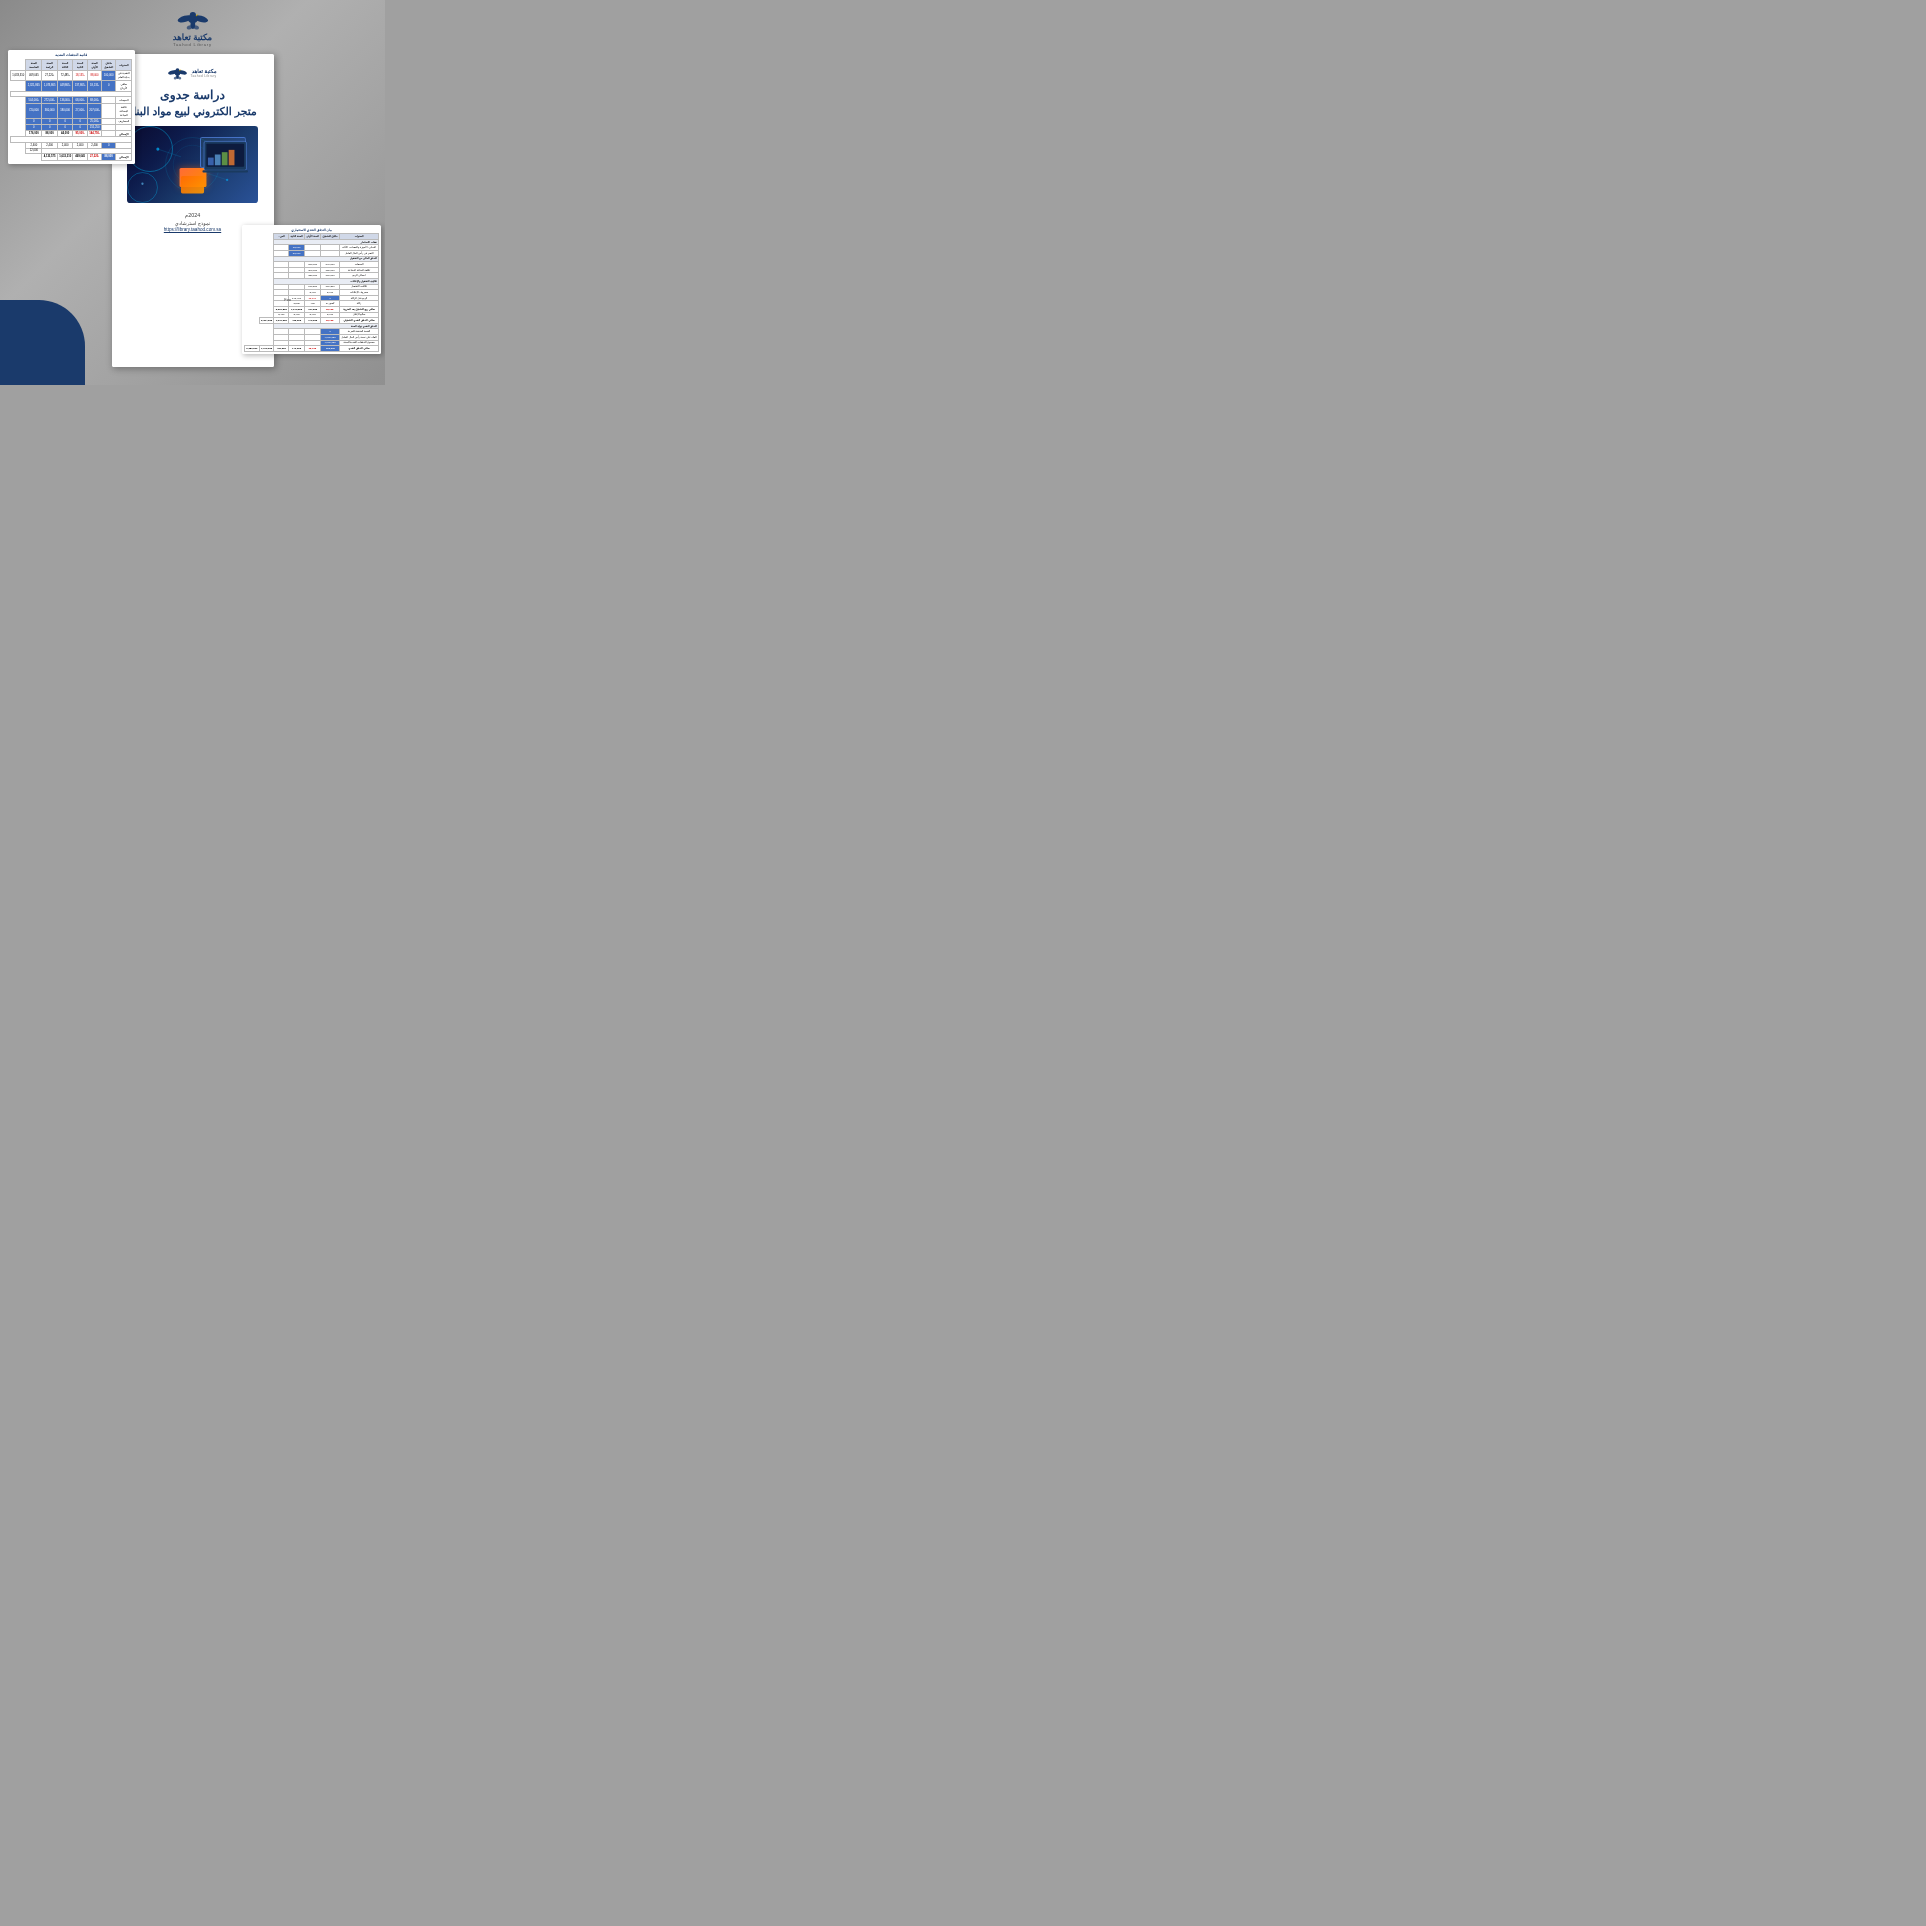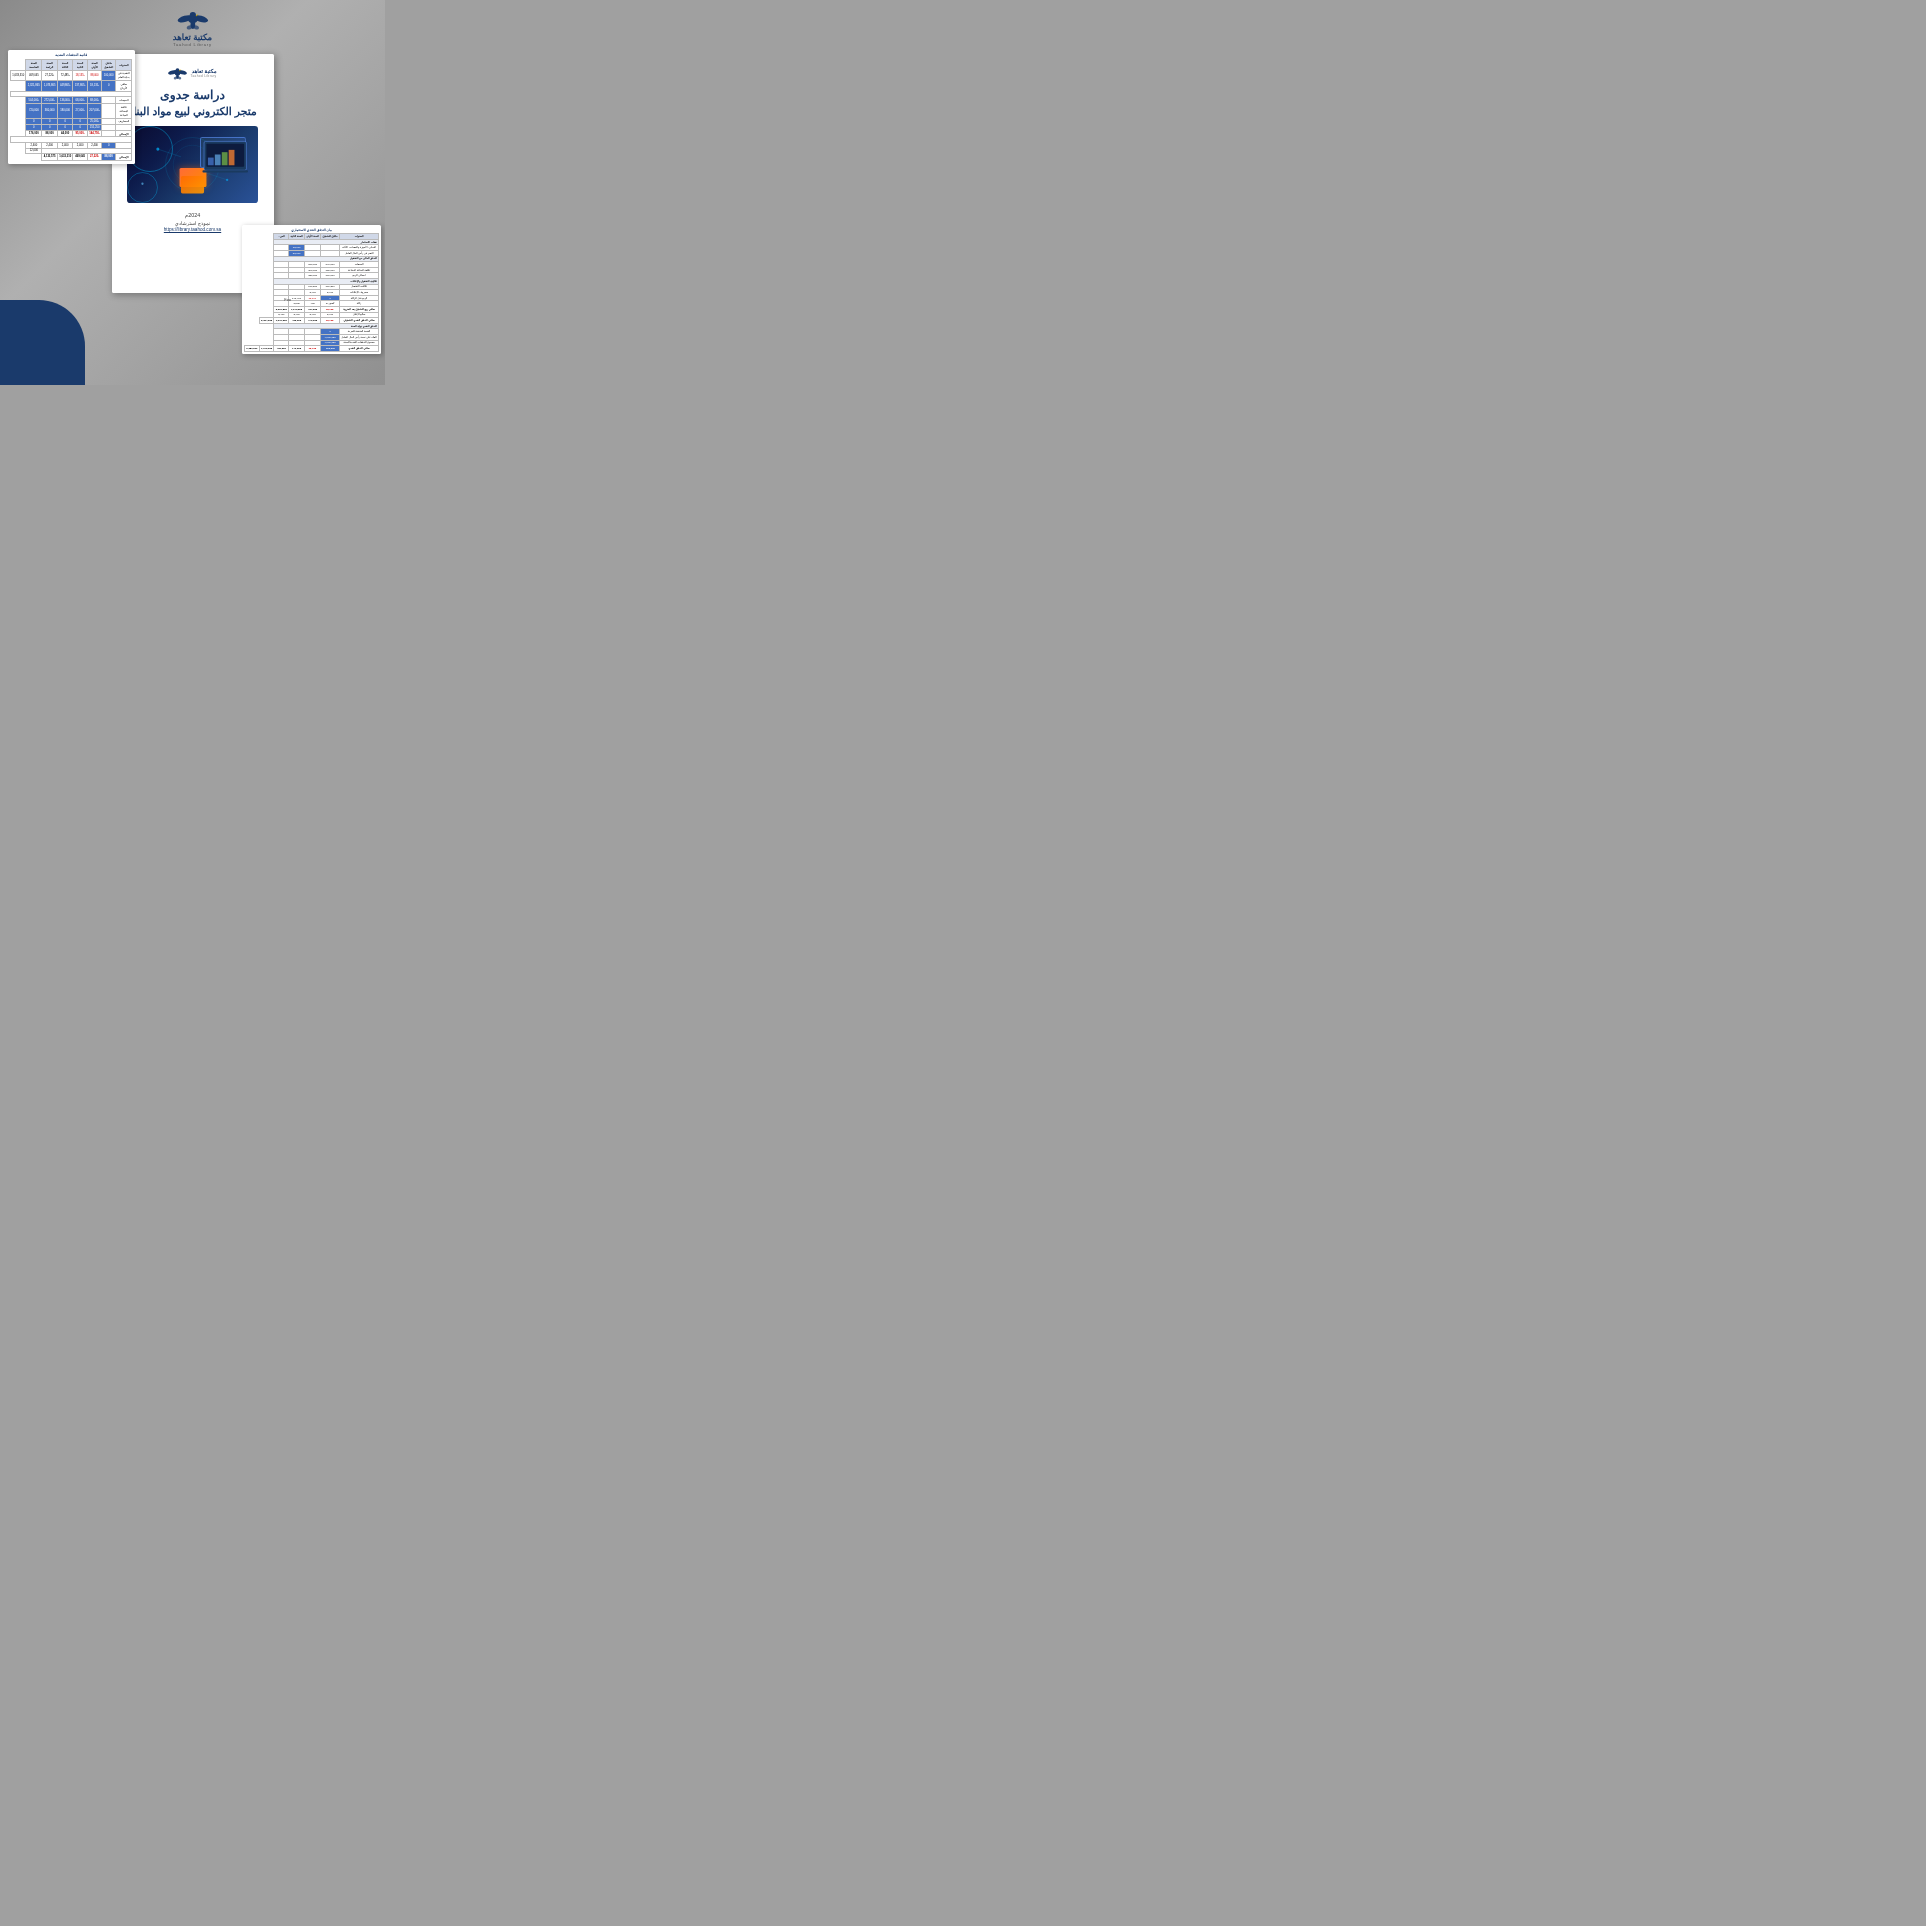--- a/index.html
+++ b/index.html
@@ -60,21 +60,21 @@
       letter-spacing: 0.8px;
     }
 
     
     .main-card {
       position: absolute;
       top: 54px;
       left: 50%;
       transform: translateX(-50%);
       width: 162px;
-      height: 239px;
+      height: 313px;
       background: #fff;
       border-radius: 1.5px;
       box-shadow: 1.5px 1.5px 7.7px rgba(0,0,0,0.3);
       z-index: 5;
       padding: 11.6px 7.7px 7.7px;
       text-align: center;
     }
 
     .card-logo {
       display: flex;

